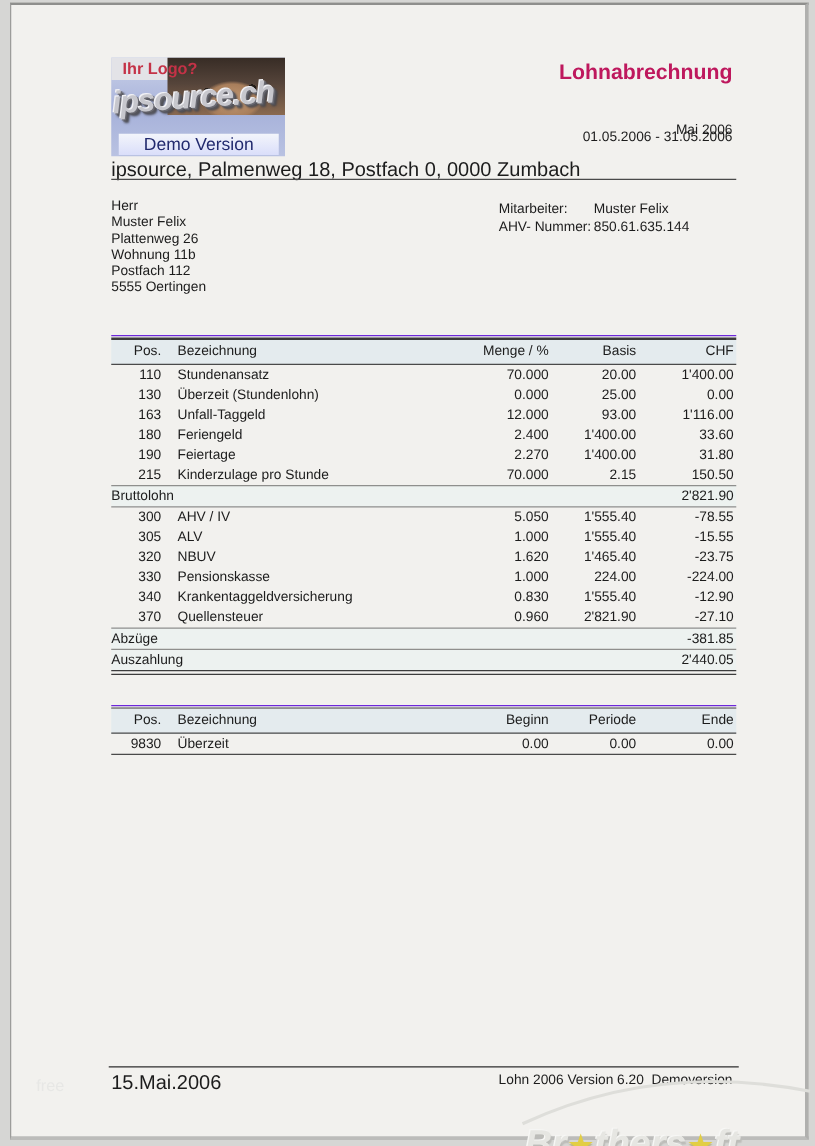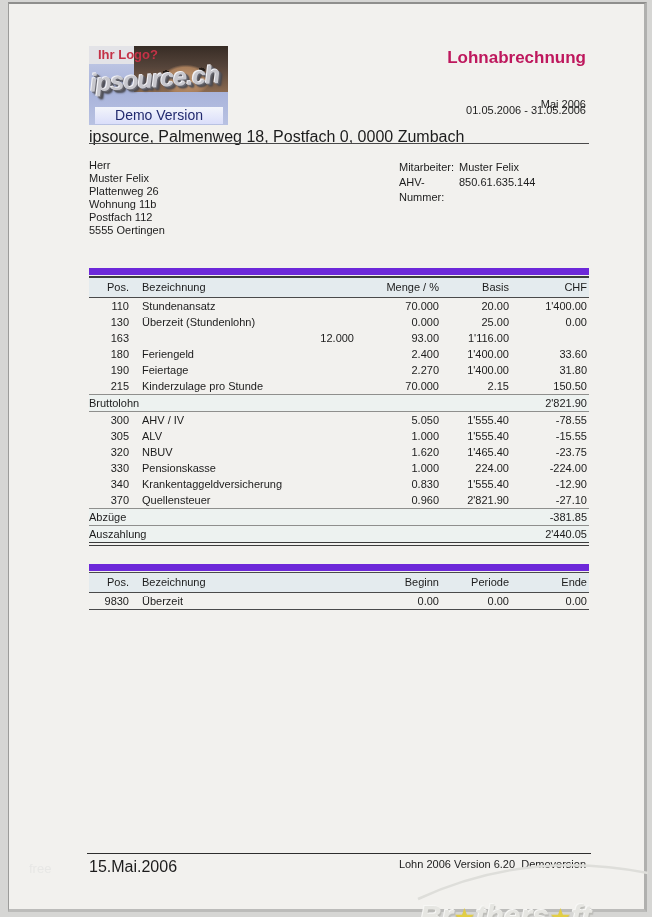--- a/index.html
+++ b/index.html
@@ -29,24 +29,24 @@
   .doc-title{right:58px;top:44px;font-size:17px;font-weight:bold;color:#be185d;text-align:right;}
   .doc-period{right:58px;top:78px;font-size:11px;text-align:right;margin-top:16px;}
   .doc-range{right:58px;top:100px;font-size:11px;text-align:right;}
 
   .sender{left:80px;top:124px;font-size:16px;}
   .sender-rule{left:80px;top:139px;width:500px;border-top:1px solid #4a4a4a;height:0;}
 
   .recipient{left:80px;top:155px;font-size:11px;line-height:12.9px;}
   .employee{left:390px;top:156px;font-size:11px;line-height:15px;}
   .employee .erow{display:flex;}
-  .employee .elabel{width:60px;}
-
-  
-  .t-outer{left:80px;width:500px;border-top:7px solid #6d28d9;}
+  .employee .elabel{width:76px;}
+
+  
+  .t-outer{left:80px;width:500px;border-top:1px solid #6d28d9;}
   .t1{top:264px;}
   .t2{top:560px;}
   .t-inner{border-top:2px solid #3c3c3c;margin-top:1px;}
   .t2 .t-inner{border-top-width:1px;border-top-color:#4a4a4a;}
   .t1 .t-inner{border-bottom:4px double #3c3c3c;}
   .t2 .t-inner{border-bottom:1px solid #4a4a4a;}
   .thead{border-bottom:1px solid #4a4a4a;background:#e4ebee;height:19px;line-height:19px;}
   .trow{display:grid;grid-template-columns:40px 1fr 85px 70px 78px;height:16px;line-height:16px;font-size:11px;}
   .thead.trow{height:19px;line-height:19px;}
   .c-pos{text-align:right;}
@@ -130,20 +130,21 @@
   </div>
           <div class="trow kind-item">
     <span class="c-pos">130</span>
     <span class="c-name">Überzeit (Stundenlohn)</span>
     <span class="c-m">0.000</span>
     <span class="c-b">25.00</span>
     <span class="c-c">0.00</span>
   </div>
           <div class="trow kind-item">
     <span class="c-pos">163</span>
+    <span class="c-name">Unfall-Taggeld</span>
     <span class="c-m">12.000</span>
     <span class="c-b">93.00</span>
     <span class="c-c">1'116.00</span>
   </div>
           <div class="trow kind-item">
     <span class="c-pos">180</span>
     <span class="c-name">Feriengeld</span>
     <span class="c-m">2.400</span>
     <span class="c-b">1'400.00</span>
     <span class="c-c">33.60</span>

